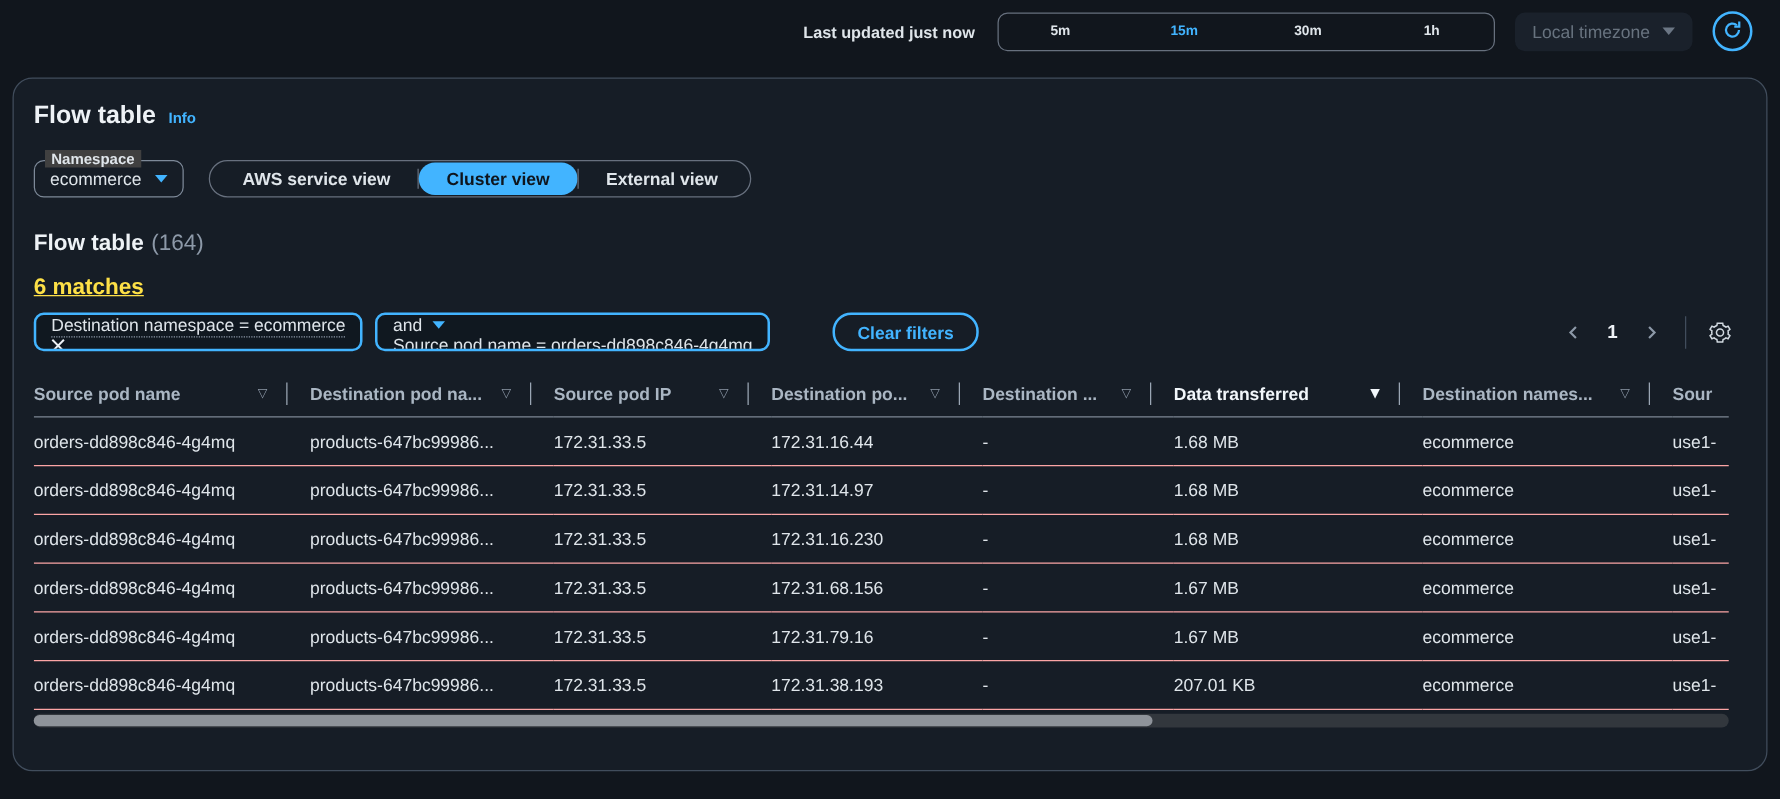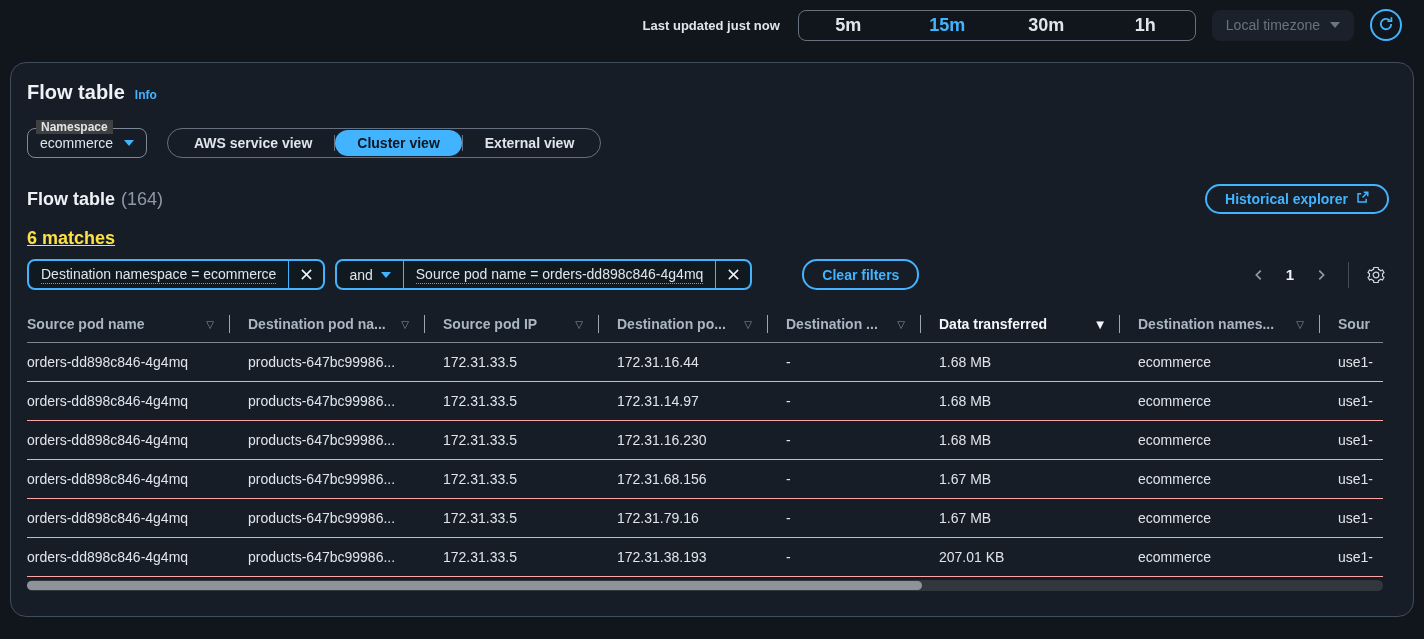--- a/index.html
+++ b/index.html
@@ -5,21 +5,21 @@
   * { margin:0; padding:0; box-sizing:border-box; }
   html,body { width:1424px; height:639px; background:#11161d; overflow:hidden;
     font-family:"Liberation Sans", sans-serif; }
   .tri { width:0;height:0;border-left:5px solid transparent;border-right:5px solid transparent;border-top:6px solid #42b4ff; display:inline-block; }
   .tri.gray { border-top-color:#6b7684; }
 
   
   .topbar { height:62px; display:flex; align-items:center; justify-content:flex-end; gap:16px; padding:0 22px 12px 0; }
   .last-updated { color:#dfe5ea; font-size:13px; font-weight:bold; margin-right:2px; }
   .time-seg { display:flex; width:398px; height:31px; border:1px solid #67707e; border-radius:8px; overflow:hidden; }
-  .time-seg button { flex:1; background:transparent; border:none; color:#dfe5ea; font-size:18px; font-weight:bold; cursor:pointer; font-family:inherit; }
+  .time-seg button { flex:1; background:transparent; border:none; color:#dfe5ea; font-size:11px; font-weight:bold; cursor:pointer; font-family:inherit; }
   .time-seg button.selected { color:#42b4ff; }
   .tz-btn { height:31px; background:#1a212b; border:none; border-radius:8px; color:#68737f; font-size:14px; padding:0 14px; display:flex; align-items:center; gap:10px; font-family:inherit; }
   .refresh-btn { width:32px; height:32px; border:2px solid #42b4ff; border-radius:50%; background:transparent; display:flex; align-items:center; justify-content:center; cursor:pointer; }
 
   
   .panel { margin:0 10px; height:555px; background:#161d26; border:1px solid #414d5c; border-radius:16px; padding:18px 24px 0 16px; position:relative; overflow:hidden; }
   .panel-title-row { display:flex; align-items:baseline; gap:10px; margin-bottom:24px; }
   .panel-title { color:#eef2f6; font-size:20px; font-weight:bold; }
   .info-link { color:#42b4ff; font-size:12px; font-weight:bold; text-decoration:none; }
 
@@ -38,21 +38,21 @@
   .section-count { color:#8d99a8; font-size:18px; font-weight:normal; margin-left:6px; }
   .hist-btn { display:flex; align-items:center; gap:8px; height:30px; border:2px solid #42b4ff; border-radius:15px; background:transparent; color:#42b4ff; font-size:14px; font-weight:bold; padding:0 18px; cursor:pointer; font-family:inherit; }
 
   .search-row { display:flex; align-items:center; gap:18px; margin-bottom:10px; }
   .search-box { width:566px; height:31px; border:1px solid #67707e; border-radius:8px; background:#10161e; display:flex; align-items:center; padding:0 10px; gap:8px; }
   .search-box input { flex:1; background:transparent; border:none; outline:none; color:#dfe5ea; font-size:14px; font-style:italic; font-family:inherit; }
   .search-box input::placeholder { color:#8d99a8; font-style:italic; }
   .matches { color:#fde047; font-size:18px; font-weight:bold;text-decoration:underline; }
 
   .token-row { display:flex; align-items:center; margin-bottom:16px; }
-  .token { display:flex; align-items:stretch; height:31px; border:2px solid #42b4ff; border-radius:8px; background:#101820; overflow:hidden; }
+  .token { display:flex; align-items:stretch; height:31px; border:2px solid #42b4ff; border-radius:8px; background:#101820; overflow:hidden;flex-direction:column; }
   .token + .token { margin-left:10px;text-align:center; }
   .token-text { display:flex; align-items:center; padding:0 12px; color:#dfe5ea; font-size:14px; cursor:pointer; }
   .token-text .u { border-bottom:1px dotted #8d99a8; padding-bottom:1px; }
   .token-sep { width:1px; background:#42b4ff; }
   .token-x { display:flex; align-items:center; justify-content:center; width:34px; background:transparent; border:none; cursor:pointer; }
   .token-op { display:flex; align-items:center; gap:8px; padding:0 12px; color:#dfe5ea; font-size:14px; cursor:pointer; }
   .clear-btn { height:31px; border:2px solid #42b4ff; border-radius:15px; background:transparent; color:#42b4ff; font-size:14px; font-weight:bold; padding:0 18px; margin-left:50px; cursor:pointer; font-family:inherit; }
   .pag { display:flex; align-items:center; gap:6px; margin-left:auto; }
   .pag button { background:transparent; border:none; cursor:pointer; display:flex; align-items:center; justify-content:center; width:26px; height:26px; }
   .pag .page-num { color:#eef2f6; font-size:15px; font-weight:bold; width:24px; text-align:center; }
@@ -115,30 +115,20 @@
       <button class="view-item selected">Cluster view</button>
       <span class="vdiv"></span>
       <button class="view-item">External view</button>
     </div>
   </div>
 
   <div class="section-row">
     <div>
       <span class="section-title">Flow table</span><span class="section-count">(164)</span>
     </div>
-    <button class="hist-btn">
-      <span>Historical explorer</span>
-      <span>
-        <svg width="13" height="13" viewBox="0 0 16 16">
-            <path d="M12.5 9.5v4h-10v-10h4" fill="none" stroke="#42b4ff" stroke-width="1.8"></path>
-            <path d="M9.5 1.5h5v5" fill="none" stroke="#42b4ff" stroke-width="1.8"></path>
-            <path d="M14 2 8 8" stroke="#42b4ff" stroke-width="1.8"></path>
-          </svg>
-      </span>
-    </button>
   </div>
 
   <div class="search-row">
     <span class="matches">6 matches</span>
   </div>
 
   <div class="token-row">
     <div class="token">
       <span class="token-text">
           <span class="u">Destination namespace = ecommerce</span>

